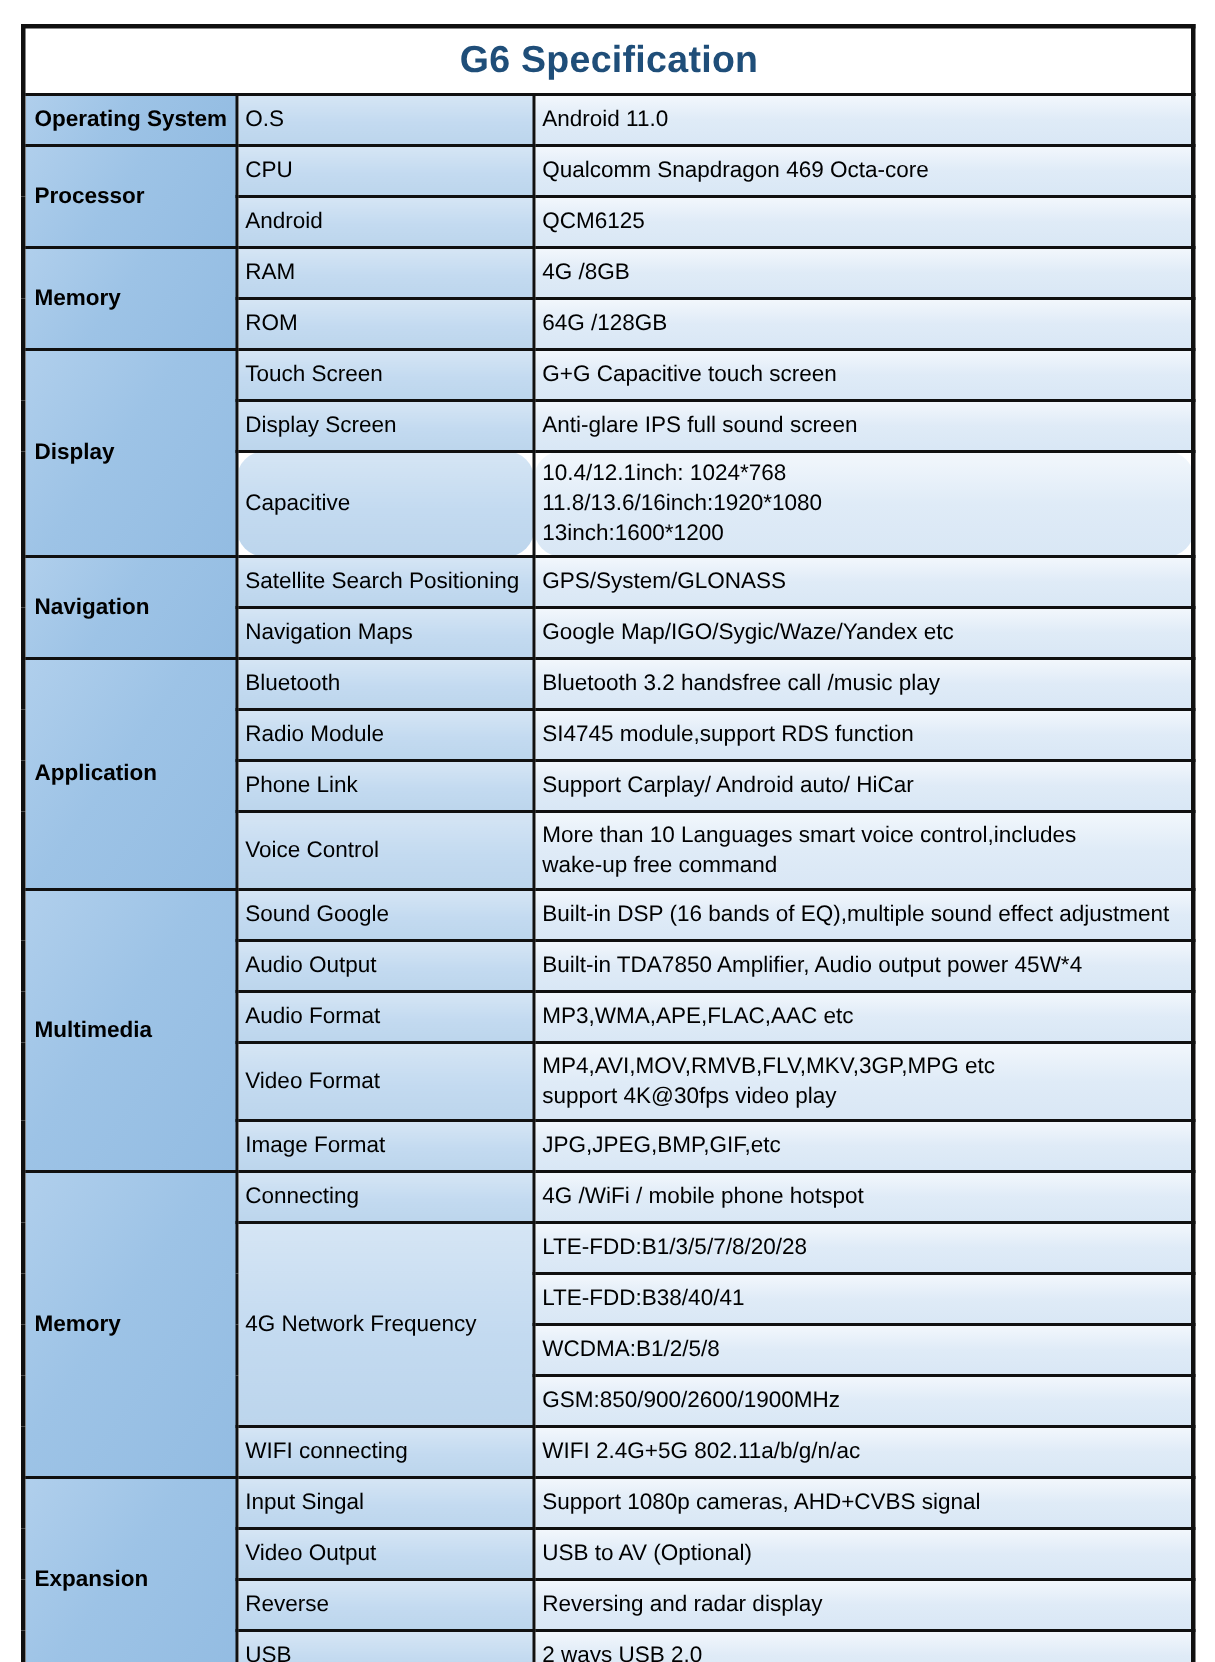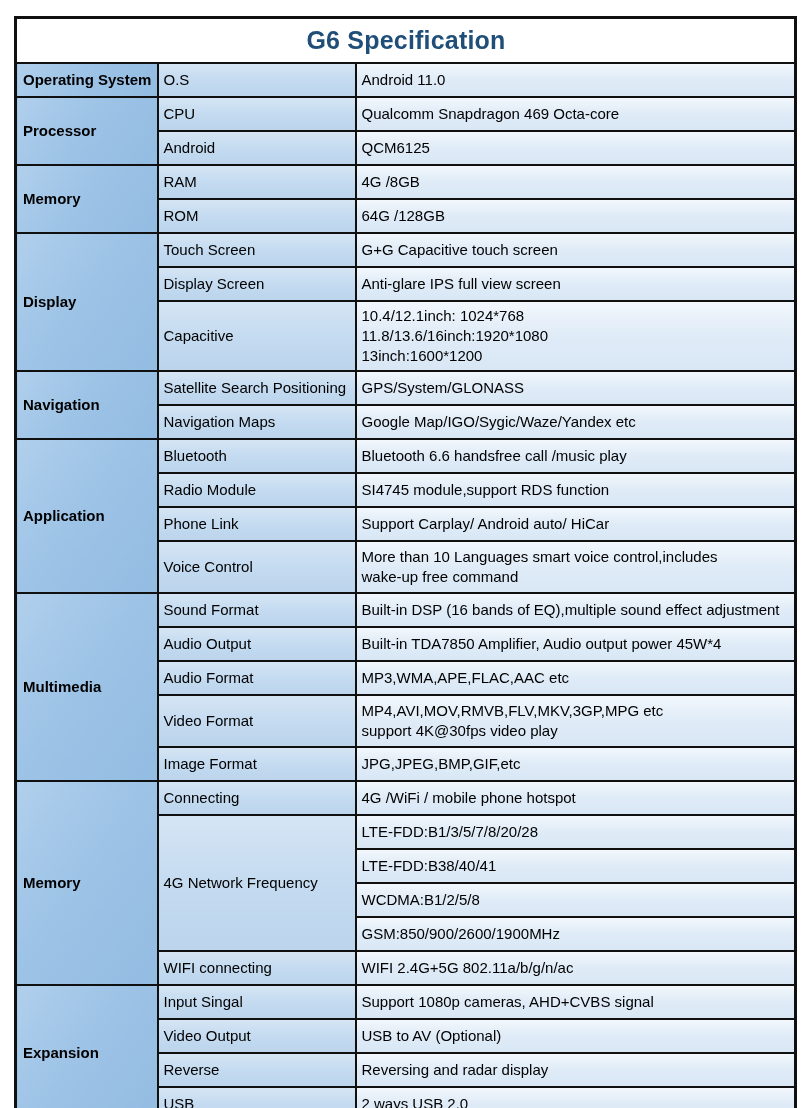--- a/index.html
+++ b/index.html
@@ -31,21 +31,21 @@
     border: 2px solid #101010;
     font-size: 15px;
     color: #000000;
     vertical-align: middle;
     padding: 2px 4px 2px 5px;
     line-height: 1.35;
     overflow: hidden;
   }
   tr.std  td { height: 28px; }
   tr.h50  td { height: 46px; }
-  tr.h68  td { height: 64px; }
+  tr.h68  td { height: 64px; border-radius: 18px; }
   tr.trow td { height: 39px; }
   td.title-cell {
     background: #ffffff;
     text-align: center;
     font-weight: bold;
     font-size: 25px;
     color: #1F4E79;
     letter-spacing: 0.2px;
   }
   td.cat {
@@ -103,21 +103,21 @@
         <td class="val">64G /128GB</td>
       </tr>
 
       <tr class="std">
         <td class="cat" rowspan="3">Display</td>
         <td class="key">Touch Screen</td>
         <td class="val">G+G Capacitive touch screen</td>
       </tr>
       <tr class="std">
         <td class="key">Display Screen</td>
-        <td class="val">Anti-glare IPS full view screen</td>
+        <td class="val">Anti-glare IPS full sound screen</td>
       </tr>
       <tr class="h68">
         <td class="key">Capacitive</td>
         <td class="val">10.4/12.1inch: 1024*768
 11.8/13.6/16inch:1920*1080
 13inch:1600*1200</td>
       </tr>
 
       <tr class="std">
         <td class="cat" rowspan="2">Navigation</td>
@@ -125,39 +125,39 @@
         <td class="val">GPS/System/GLONASS</td>
       </tr>
       <tr class="std">
         <td class="key">Navigation Maps</td>
         <td class="val">Google Map/IGO/Sygic/Waze/Yandex etc</td>
       </tr>
 
       <tr class="std">
         <td class="cat" rowspan="4">Application</td>
         <td class="key">Bluetooth</td>
-        <td class="val">Bluetooth 6.6 handsfree call /music play</td>
+        <td class="val">Bluetooth 3.2 handsfree call /music play</td>
       </tr>
       <tr class="std">
         <td class="key">Radio Module</td>
         <td class="val">SI4745 module,support RDS function</td>
       </tr>
       <tr class="std">
         <td class="key">Phone Link</td>
         <td class="val">Support Carplay/ Android auto/ HiCar</td>
       </tr>
       <tr class="h50">
         <td class="key">Voice Control</td>
         <td class="val">More than 10 Languages smart voice control,includes
 wake-up free command</td>
       </tr>
 
       <tr class="std">
         <td class="cat" rowspan="5">Multimedia</td>
-        <td class="key">Sound Format</td>
+        <td class="key">Sound Google</td>
         <td class="val">Built-in DSP (16 bands of EQ),multiple sound effect adjustment</td>
       </tr>
       <tr class="std">
         <td class="key">Audio Output</td>
         <td class="val">Built-in TDA7850 Amplifier,  Audio output power 45W*4</td>
       </tr>
       <tr class="std">
         <td class="key">Audio Format</td>
         <td class="val">MP3,WMA,APE,FLAC,AAC etc</td>
       </tr>

